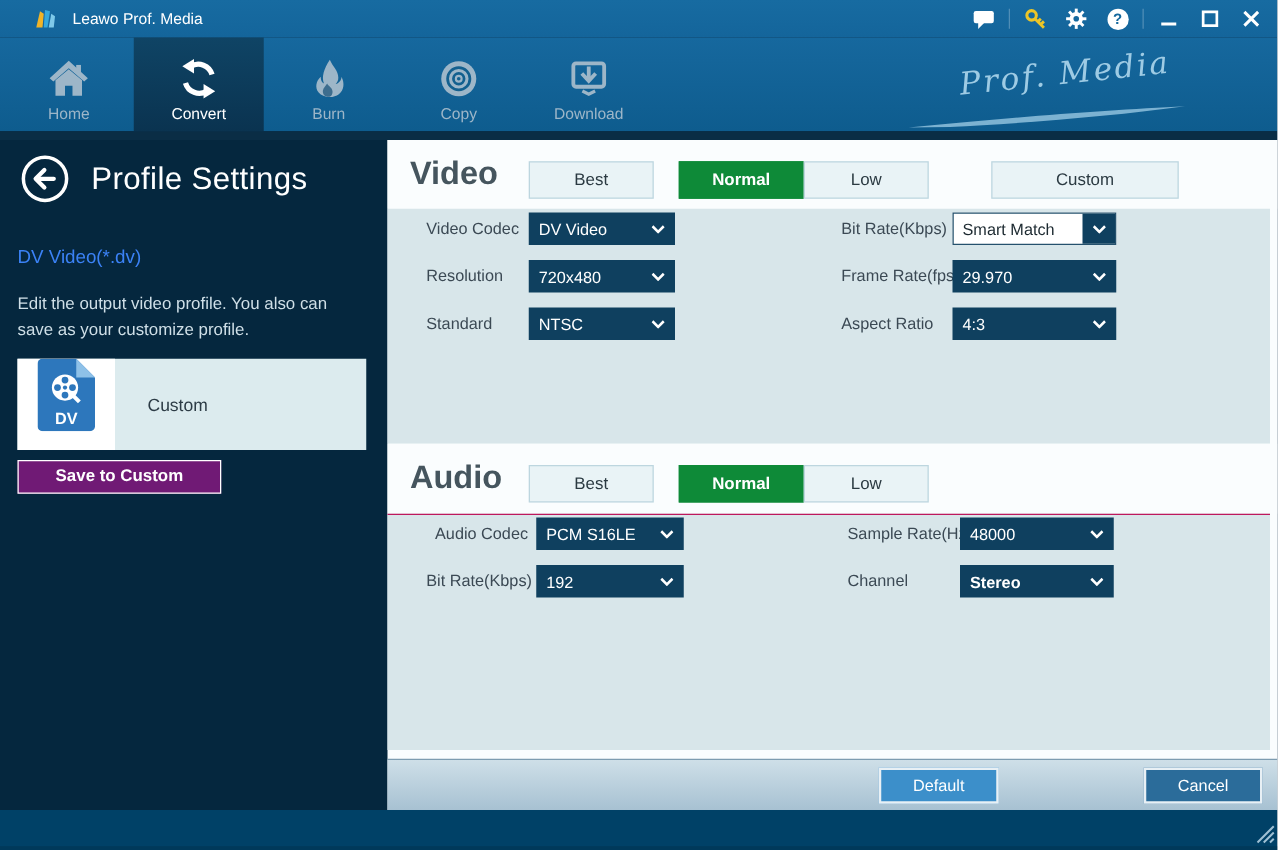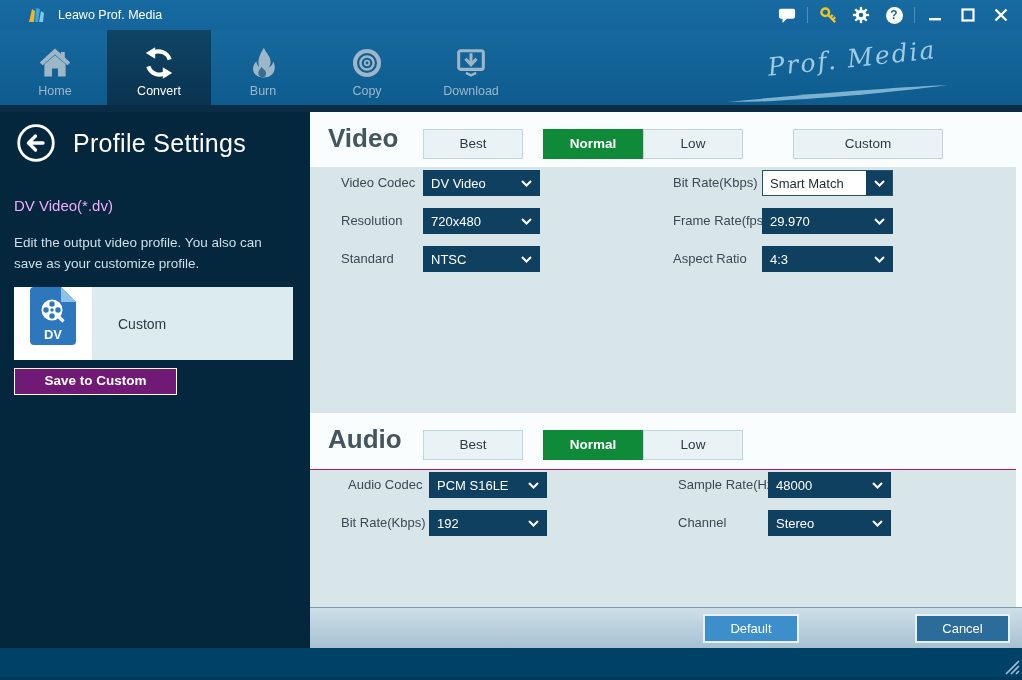--- a/index.html
+++ b/index.html
@@ -53,21 +53,21 @@
     line-height:23px; cursor:default; }
 
   
   .main { position:absolute; left:310px; top:112px; width:712px; height:536px; background:#fafdfe; }
   .sec-header { position:relative; width:712px; height:55px; background:#fafdfe; }
   .sec-title { position:absolute; left:18px; top:11px; font-size:26px; font-weight:700; color:#45555e; }
   .qbtn { position:absolute; top:17px; height:30px; border:1px solid #bdd6df; background:#e9f3f6;
     color:#2b3a42; font-size:13.5px; text-align:center; line-height:28px; cursor:default; }
   .qbtn.active { background:#0e8a38; border-color:#0e8a38; color:#fff; font-weight:bold; }
   .form { position:relative; width:706px; background:#d8e6ea; }
-  .form.video { height:246px; }
+  .form.video { height:188px; }
   .form.audio { height:189px; border-top:1px solid #be185d; }
   .flabel { position:absolute; height:26px; line-height:26px; font-size:13px; color:#3b4954; }
   .dd { position:absolute; height:26px; background:#0f405f; color:#fff; font-size:13px;
     display:flex; align-items:center; padding-left:8px; cursor:default; }
   .dd .chev { position:absolute; right:8px; top:10px; }
   .dd.light { background:#fff; color:#1c2930; border:1px solid #25516d; padding-left:7px; }
   .dd.light .chev-box { position:absolute; right:0; top:0; width:26px; height:24px; background:#0f405f;
     display:flex; align-items:center; justify-content:center; }
 
   
@@ -204,21 +204,21 @@
     <div class="back-row">
       <div class="back-btn">
         <svg width="40" height="40" viewBox="0 0 40 40" fill="none">
           <circle cx="20" cy="20" r="17.3" stroke="#fff" stroke-width="2.8"></circle>
           <path d="M27 20 H14" stroke="#fff" stroke-width="3.4" stroke-linecap="round"></path>
           <path d="M19.5 13 L12.5 20 L19.5 27" stroke="#fff" stroke-width="3.4" stroke-linecap="round" stroke-linejoin="round" fill="none"></path>
         </svg>
       </div>
       <span class="sidebar-title">Profile Settings</span>
     </div>
-    <div class="profile-name" style="color:#f0abfc;">DV Video(*.dv)</div>
+    <div class="profile-name" style="color:#3b82f6;">DV Video(*.dv)</div>
     <div class="profile-desc">Edit the output video profile. You also can save as your customize profile.</div>
 
     <div class="custom-item">
       <div class="custom-icon-cell">
         <svg width="46" height="58" viewBox="0 0 46 58">
           <path d="M0 4 A4 4 0 0 1 4 0 H31 L46 15 V54 A4 4 0 0 1 42 58 H4 A4 4 0 0 1 0 54 Z" fill="#2d77bc"></path>
           <path d="M31 0 L46 15 H31 Z" fill="#8ec1e8"></path>
           <circle cx="22" cy="23" r="10.5" fill="#fff"></circle>
           <circle cx="22" cy="17" r="2.7" fill="#2d77bc"></circle>
           <circle cx="22" cy="29" r="2.7" fill="#2d77bc"></circle>
@@ -318,21 +318,21 @@
       </div>
 
       <span class="flabel" style="left:31px; top:40px;">Bit Rate(Kbps)</span>
       <div class="dd" style="left:119px; top:40px; width:118px;">
         <span>192</span>
         <svg class="chev" width="11" height="7" viewBox="0 0 11 7">
             <path d="M1 1 L5.5 5.5 L10 1" stroke="#fff" stroke-width="2" fill="none"></path>
           </svg>
       </div>
       <span class="flabel" style="left:368px; top:40px;">Channel</span>
-      <div class="dd" style="left:458px; top:40px; width:123px;">
+      <div class="dd" style="left:458px; top:40px; width:123px;font-weight:bold;">
         <span>Stereo</span>
         <svg class="chev" width="11" height="7" viewBox="0 0 11 7">
             <path d="M1 1 L5.5 5.5 L10 1" stroke="#fff" stroke-width="2" fill="none"></path>
           </svg>
       </div>
     </div>
   </div>
 
   <div class="bottombar">
     <div class="dlg-btn primary" style="right:223px; width:96px;">Default</div>

